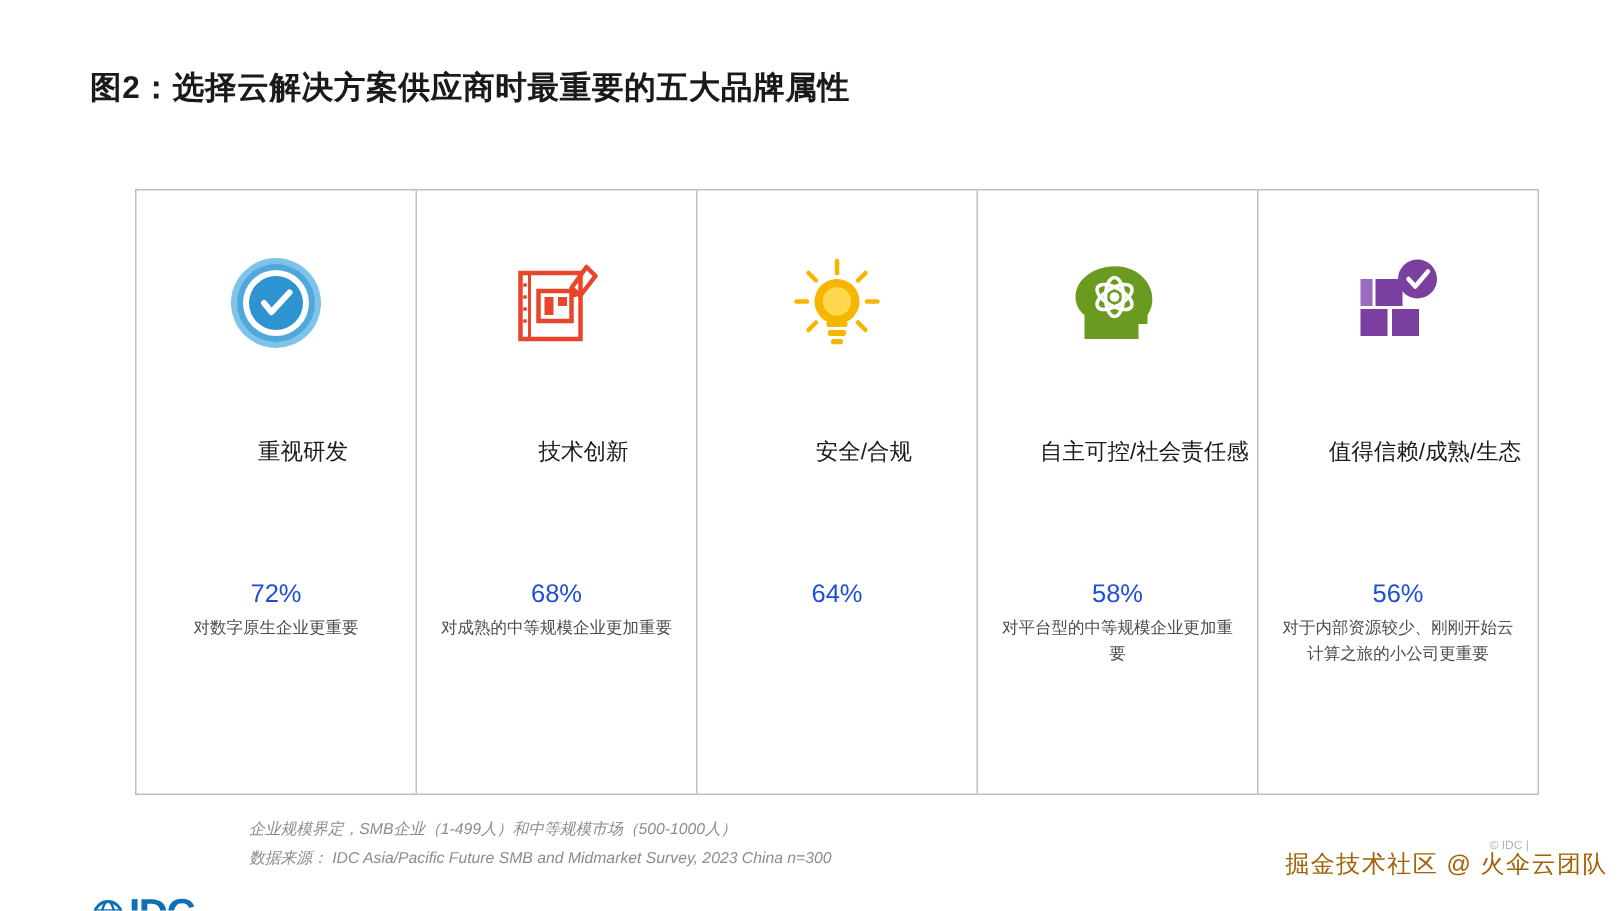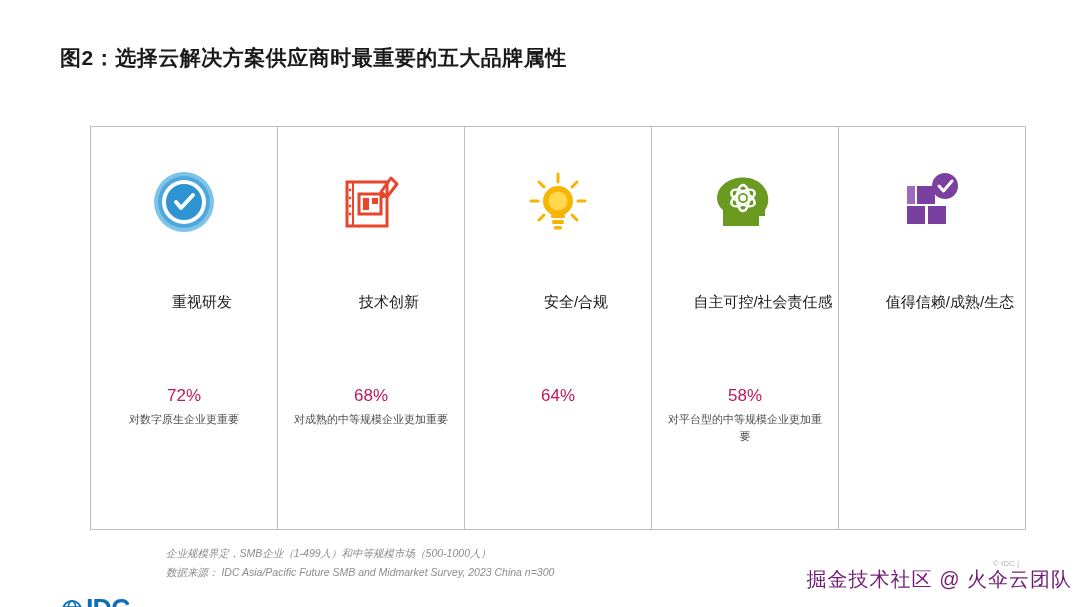--- a/index.html
+++ b/index.html
@@ -71,21 +71,21 @@
   }
   .stat {
     position: absolute;
     left: 0;
     right: 0;
     top: 258px;
     text-align: center;
   }
   .pct {
     font-size: 17px;
-    color: #be185d;
+    color: #1d4ed8;
     line-height: 1.3;
   }
   .sub {
     font-size: 11px;
     color: #4d4d4d;
     line-height: 1.5;
     margin-top: 4px;
     padding: 0 14px;
   }
   .footnotes {
@@ -123,22 +123,22 @@
     position: absolute;
     left: 975px;
     top: 559px;
     font-size: 8px;
     color: #b3b3b3;
   }
   .watermark {
     position: absolute;
     right: 26px;
     top: 566px;
-    font-size: 20px;
-    color: #701a75;
+    font-size: 16px;
+    color: #a16207;
     letter-spacing: 1px;
     white-space: nowrap;
   }
   svg { display: block; }
 </style>
 </head>
 <body>
 
 <div class="page">
 
@@ -241,20 +241,24 @@
         <svg width="70" height="64" viewBox="0 0 70 64">
           <rect x="10" y="36" width="18" height="18" fill="#7B3FA0"></rect>
           <rect x="31" y="36" width="18" height="18" fill="#7B3FA0"></rect>
           <rect x="20" y="16" width="18" height="18" fill="#7B3FA0"></rect>
           <rect x="10" y="16" width="8" height="18" fill="#9B6BBF"></rect>
           <circle cx="48" cy="16" r="13" fill="#7B3FA0"></circle>
           <path d="M42 16 L46.5 21 L55 11" stroke="#ffffff" stroke-width="3" fill="none" stroke-linecap="round" stroke-linejoin="round"></path>
         </svg>
       </div>
       <div class="label">值得信赖/成熟/生态</div>
+      <div class="stat">
+        <div class="pct">56%</div>
+        <div class="sub">对于内部资源较少、刚刚开始云计算之旅的小公司更重要</div>
+      </div>
     </div>
 
   </div>
 
   <div class="footnotes">
     <div>企业规模界定，SMB企业（1-499人）和中等规模市场（500-1000人）</div>
     <div>数据来源： IDC Asia/Pacific Future SMB and Midmarket Survey, 2023 China n=300</div>
   </div>
 
   <div class="idc-logo">

